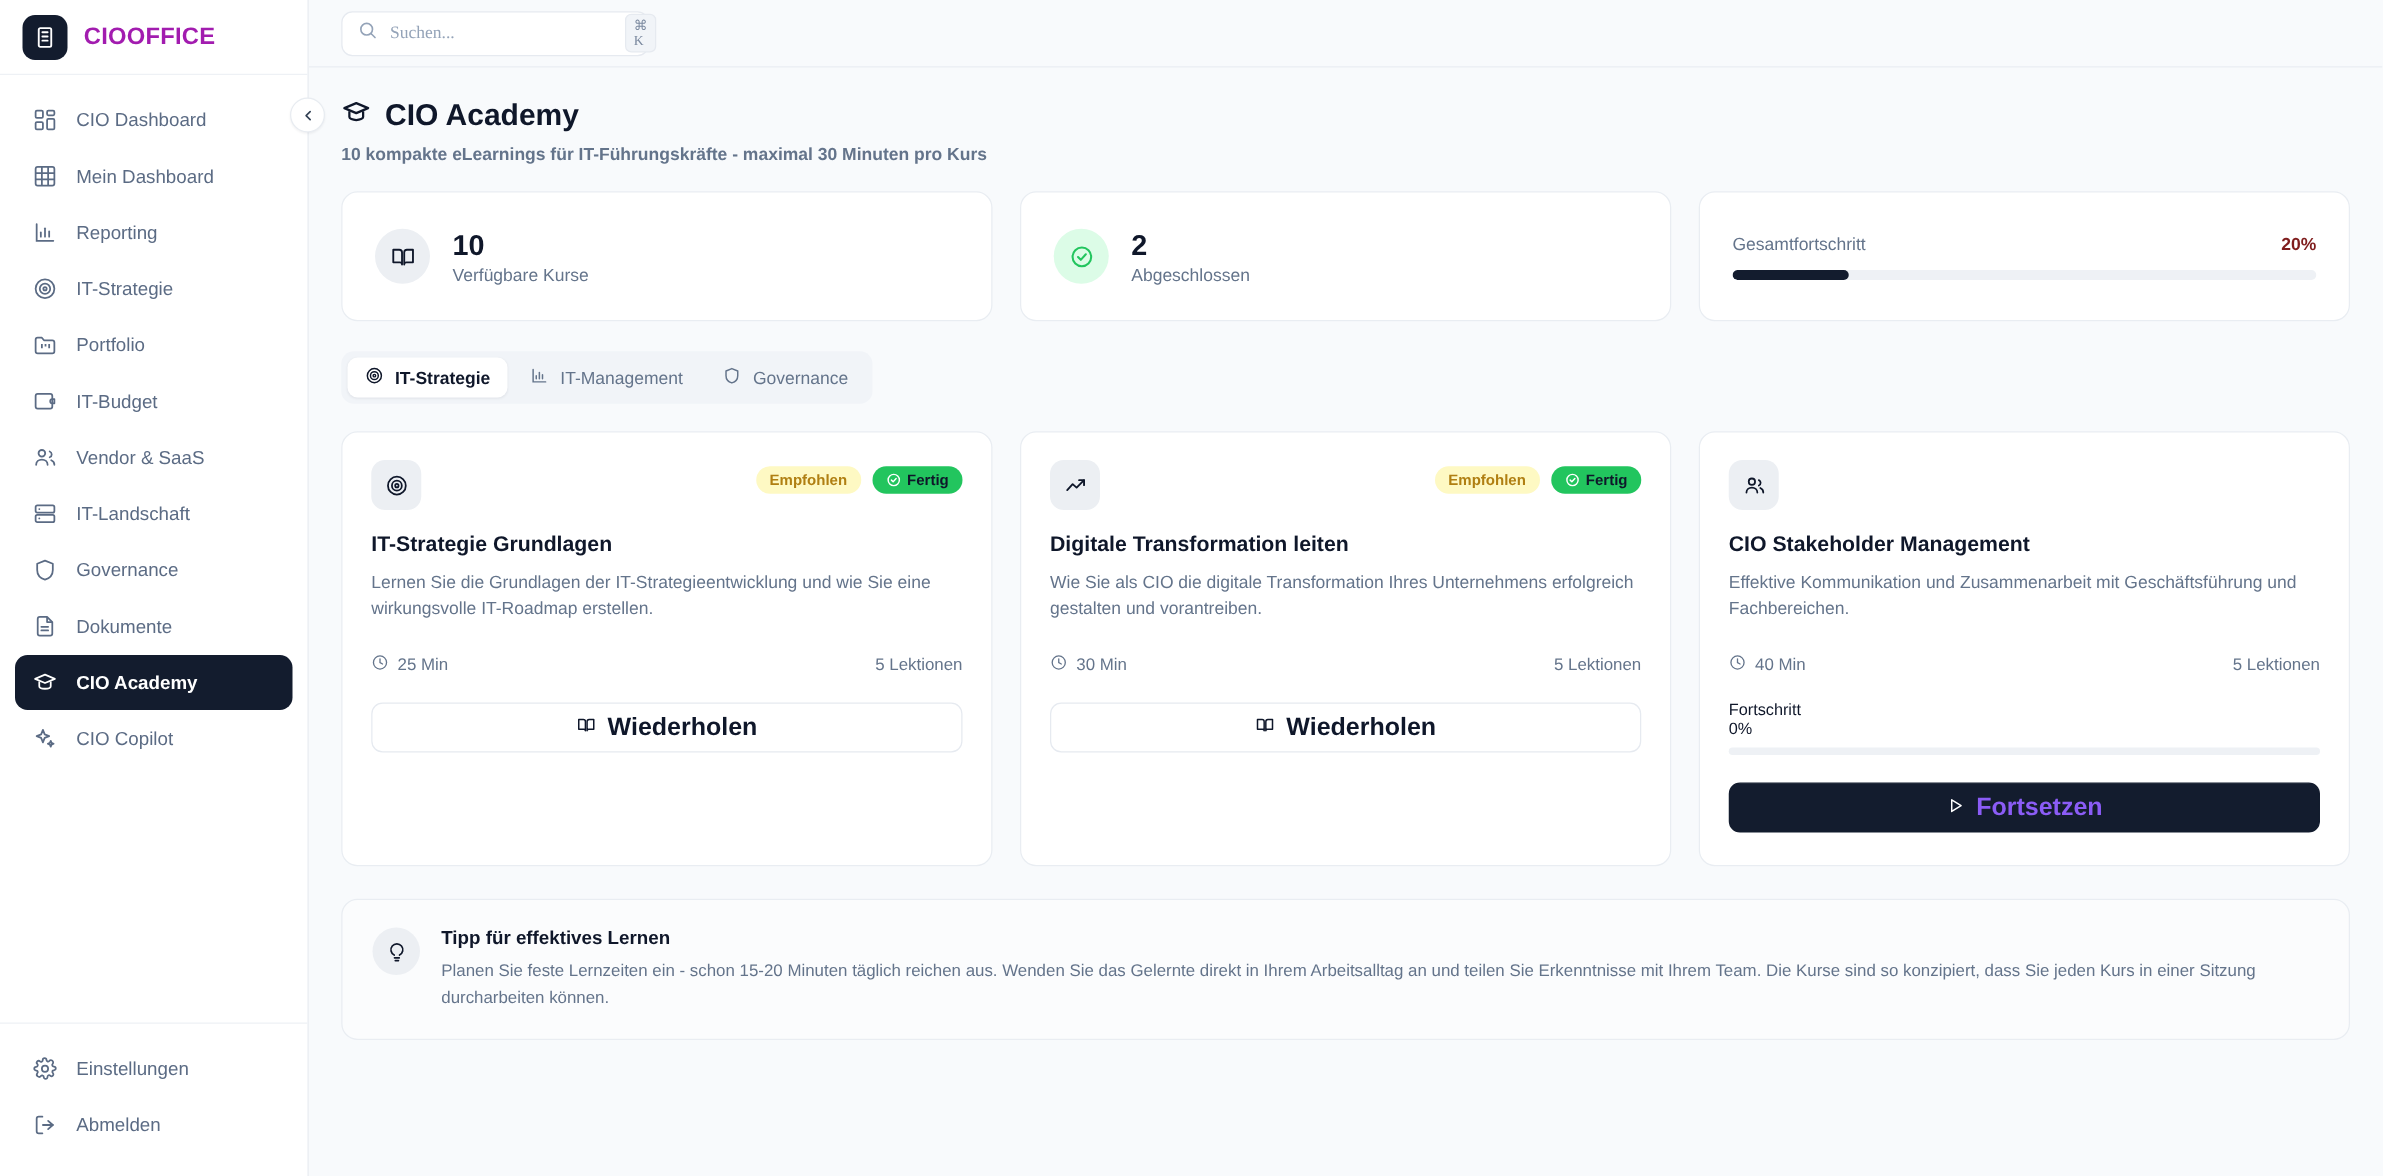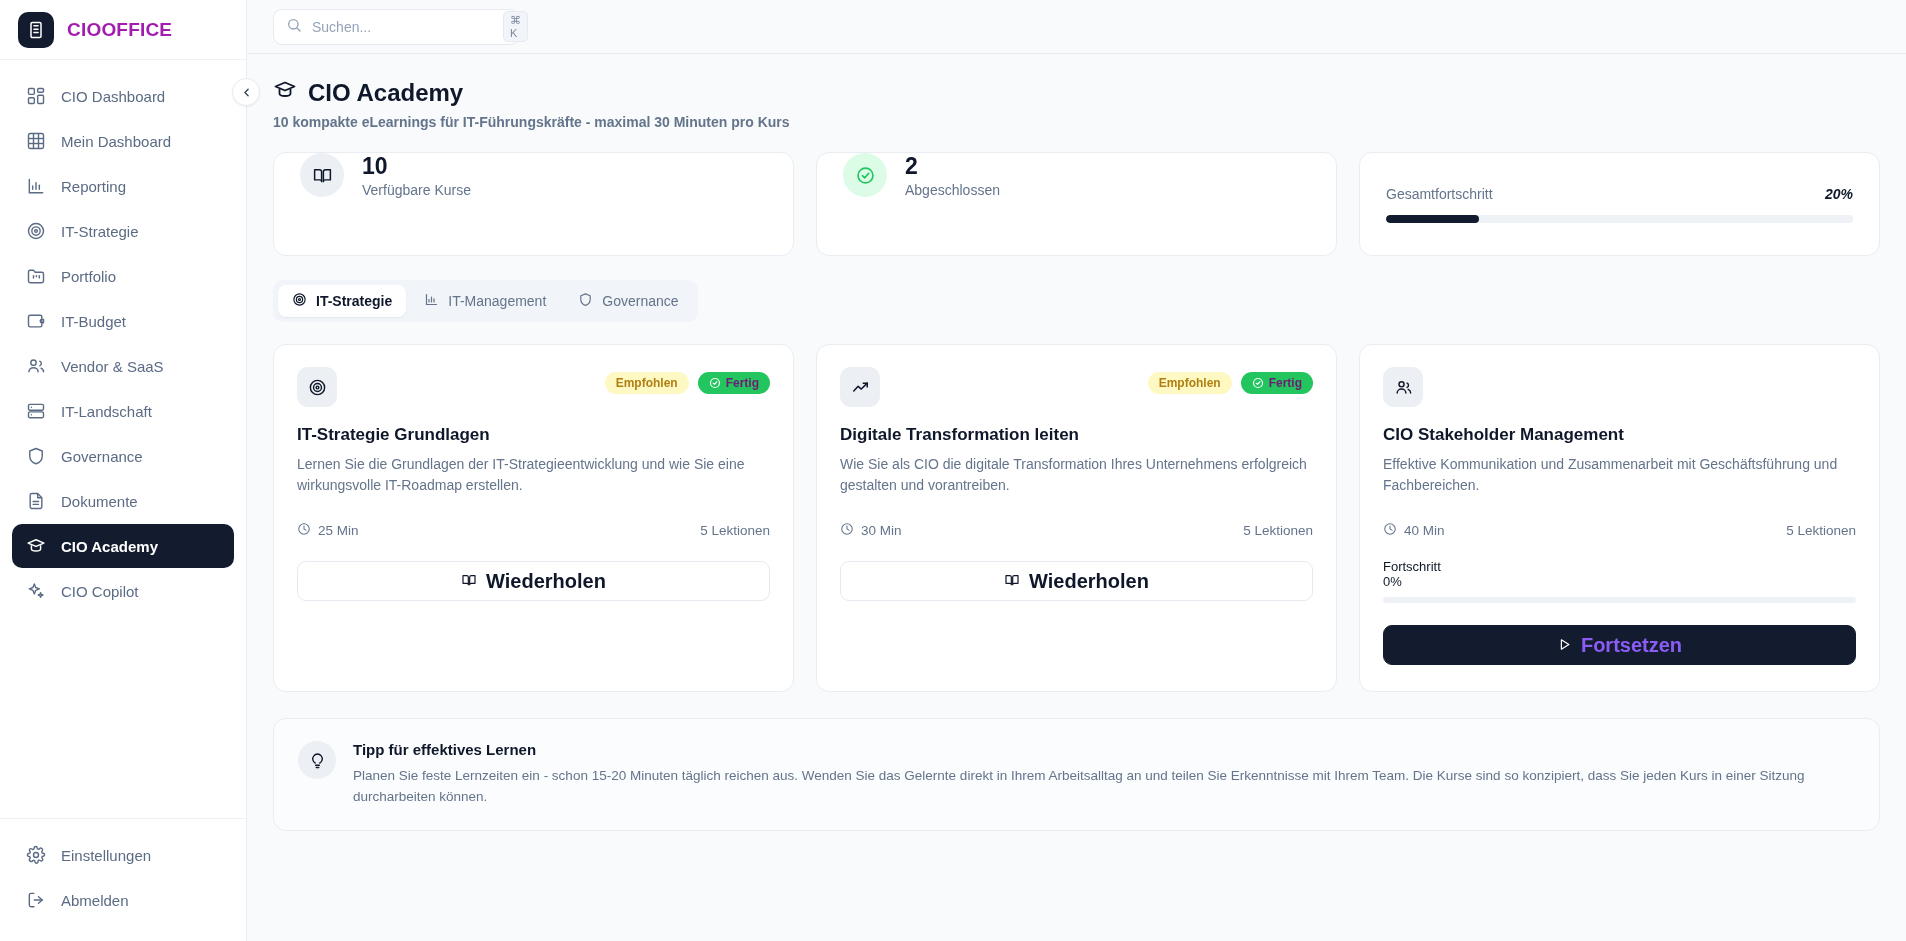--- a/index.html
+++ b/index.html
@@ -65,20 +65,21 @@
   }
 
   
   .main { flex: 1 1 auto; height: 941px; display: flex; flex-direction: column; background: #f8fafc; }
   .topbar {
     height: 54px; flex: 0 0 54px;
     border-bottom: 1px solid #e9edf2;
     background: #f8fafc;
     display: flex; align-items: center;
     padding: 4px 26px;
+    font-family: Liberation Serif, serif;
   }
   .search {
     width: 246px; height: 36px;
     background: #ffffff;
     border: 1px solid #e6eaf0; border-radius: 9px;
     display: flex; align-items: center;
     padding: 0 9px 0 12px; gap: 10px;
   }
   .search input {
     border: 0; outline: 0; background: transparent;
@@ -102,37 +103,37 @@
     line-height: 1.1;
   }
   .page-sub { margin-top: 7px; font-size: 14px; color: #64748b; font-weight: bold; }
 
   .stats { display: flex; gap: 22px; margin-bottom: 24px; }
   .card {
     background: #ffffff; border: 1px solid #e9edf2; border-radius: 13px;
   }
   .stat-card {
     flex: 1 1 0; height: 104px;
-    display: flex; gap: 18px;
+    display: flex; align-items: center; gap: 18px;
     padding: 0 26px;
   }
   .stat-ico {
     width: 44px; height: 44px; border-radius: 50%;
     background: #eceff3;
     display: flex; align-items: center; justify-content: center;
     flex: 0 0 44px;
   }
   .stat-ico.green { background: #dcfce7; }
   .stat-value { font-size: 23px; font-weight: bold; color: #0f172a; line-height: 1.15; }
   .stat-label { font-size: 14px; color: #64748b; margin-top: 2px; }
 
   .prog-card { flex: 1 1 0; height: 104px; padding: 24px 26px; display: flex; flex-direction: column; justify-content: center; }
   .prog-row { display: flex; justify-content: space-between; align-items: baseline; }
   .prog-label { font-size: 14px; color: #64748b; }
-  .prog-pct { font-size: 14px; font-weight: bold; color: #0f172a; font-style: italic; }
+  .prog-pct { font-size: 14px; font-weight: bold; color: #7f1d1d; }
   .prog-track {
     margin-top: 13px; height: 8px; border-radius: 99px;
     background: #eef1f5; overflow: hidden;
   }
   .prog-fill { height: 8px; border-radius: 99px; background: #131c2e; }
 
   .tabs {
     display: inline-flex; gap: 4px; padding: 5px;
     background: #f1f4f8; border-radius: 10px; margin-bottom: 22px;
   }
@@ -152,21 +153,21 @@
     display: flex; align-items: center; justify-content: center;
     flex: 0 0 40px;
   }
   .badges { display: flex; gap: 9px; align-items: center; padding-top: 5px; }
   .badge {
     font-size: 12px; font-weight: bold; border-radius: 99px;
     padding: 4px 11px; white-space: nowrap;
     display: inline-flex; align-items: center; gap: 5px;
   }
   .badge.rec { background: #fef9c3; color: #b07f12; }
-  .badge.done { background: #22c55e; color: #701a75; }
+  .badge.done { background: #22c55e; color: #0f172a; }
   .course-title { font-size: 17px; font-weight: bold; color: #0f172a; margin-bottom: 9px; }
   .course-desc { font-size: 14px; color: #64748b; line-height: 1.5; }
   .course-meta {
     display: flex; justify-content: space-between; align-items: center;
     font-size: 13.5px; color: #64748b;
     margin-top: 26px;
   }
   .course-meta .left { display: flex; align-items: center; gap: 7px; }
   .course-prog-row { display: flex; justify-content: space-between; align-items: baseline; margin-top: 20px; font-size: 13px; color: #0f172a; flex-direction: column; }
   .course-prog-track { margin-top: 8px; height: 6px; border-radius: 99px; background: #eef1f5; }

